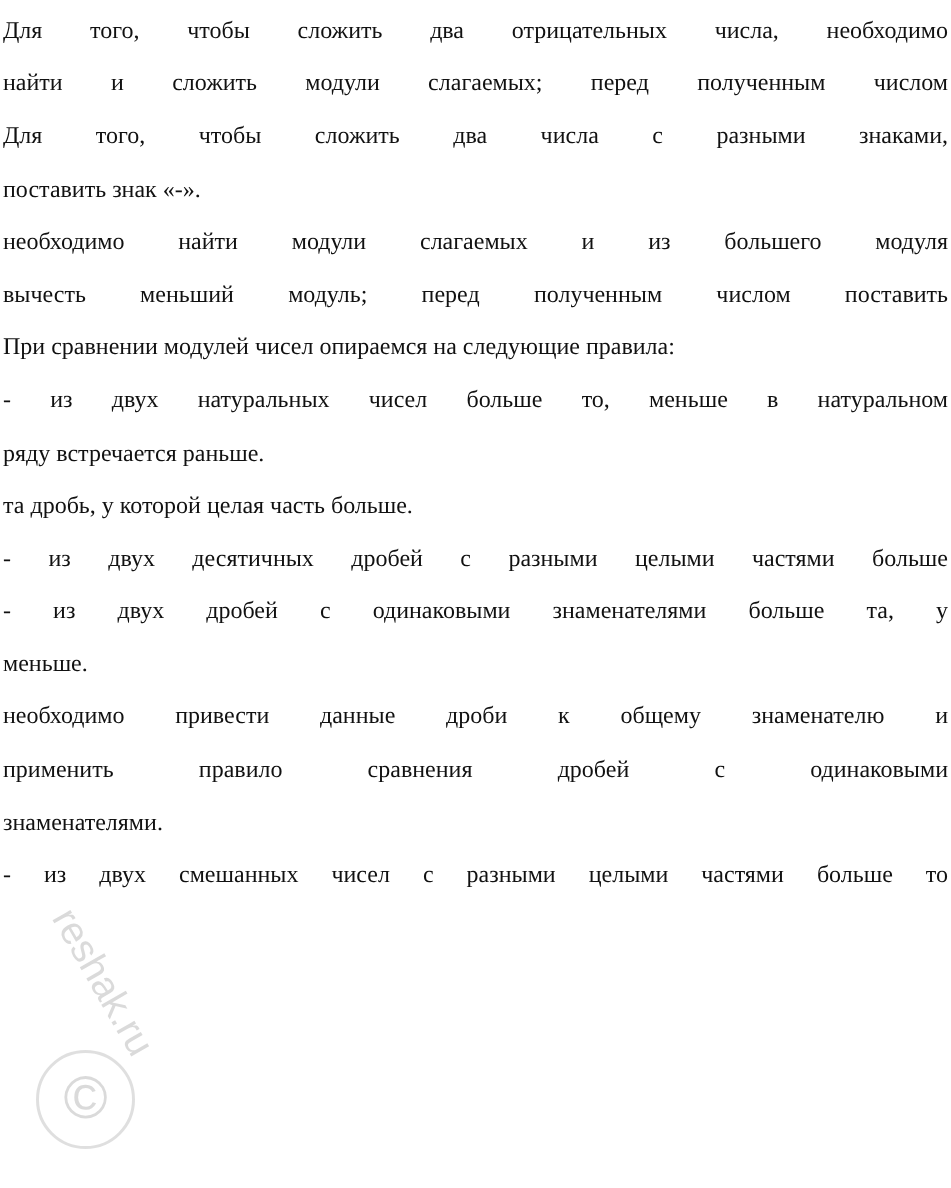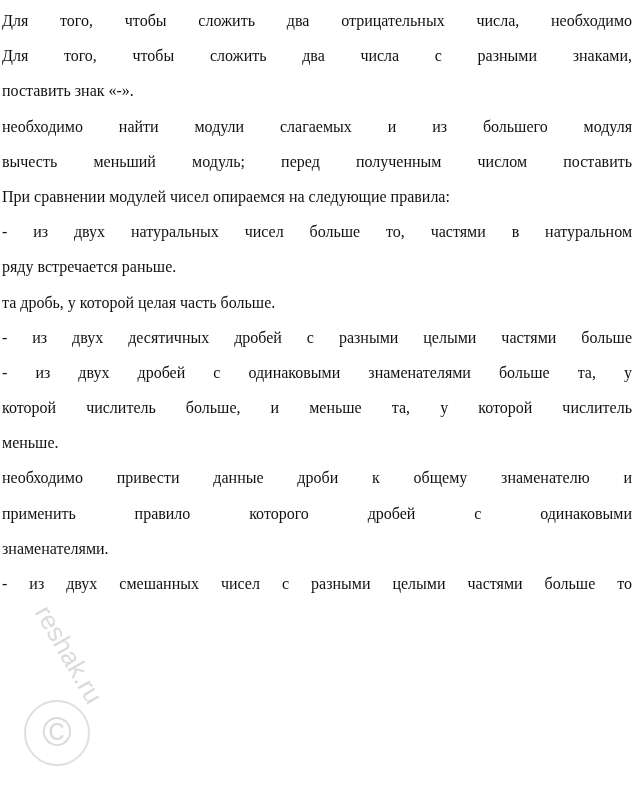--- a/index.html
+++ b/index.html
@@ -13,32 +13,32 @@
     transform-origin: left top; pointer-events: none; }
   .wmc { position: absolute; left: 24px; top: 700px; width: 62px; height: 62px; border-radius: 50%;
     border: 2px solid rgba(150,150,150,0.3); color: rgba(150,150,150,0.35);
     font-family: "Liberation Sans", sans-serif; font-size: 40px; text-align: center; line-height: 60px; }
 </style>
 </head>
 <body>
 
 <div class="doc">
   <div class="line just">Для того, чтобы сложить два отрицательных числа, необходимо</div>
+  <div class="line just">найти и сложить модули слагаемых; перед полученным числом</div>
   <div class="line just">Для того, чтобы сложить два числа с разными знаками,</div>
   <div class="line">поставить знак «-».</div>
   <div class="line just">необходимо найти модули слагаемых и из большего модуля</div>
   <div class="line just">вычесть меньший модуль; перед полученным числом поставить</div>
   <div class="line">При сравнении модулей чисел опираемся на следующие правила:</div>
-  <div class="line just">- из двух натуральных чисел больше то, частями в натуральном</div>
+  <div class="line just">- из двух натуральных чисел больше то, меньше в натуральном</div>
   <div class="line">ряду встречается раньше.</div>
   <div class="line">та дробь, у которой целая часть больше.</div>
   <div class="line just">- из двух десятичных дробей с разными целыми частями больше</div>
   <div class="line just">- из двух дробей с одинаковыми знаменателями больше та, у</div>
-  <div class="line just">которой числитель больше, и меньше та, у которой числитель</div>
   <div class="line">меньше.</div>
   <div class="line just">необходимо привести данные дроби к общему знаменателю и</div>
-  <div class="line just">применить правило которого дробей с одинаковыми</div>
+  <div class="line just">применить правило сравнения дробей с одинаковыми</div>
   <div class="line">знаменателями.</div>
   <div class="line just">- из двух смешанных чисел с разными целыми частями больше то</div>
 </div>
 
 <div class="wm">reshak.ru</div>
 <div class="wmc">©</div>
 
 </body></html>

